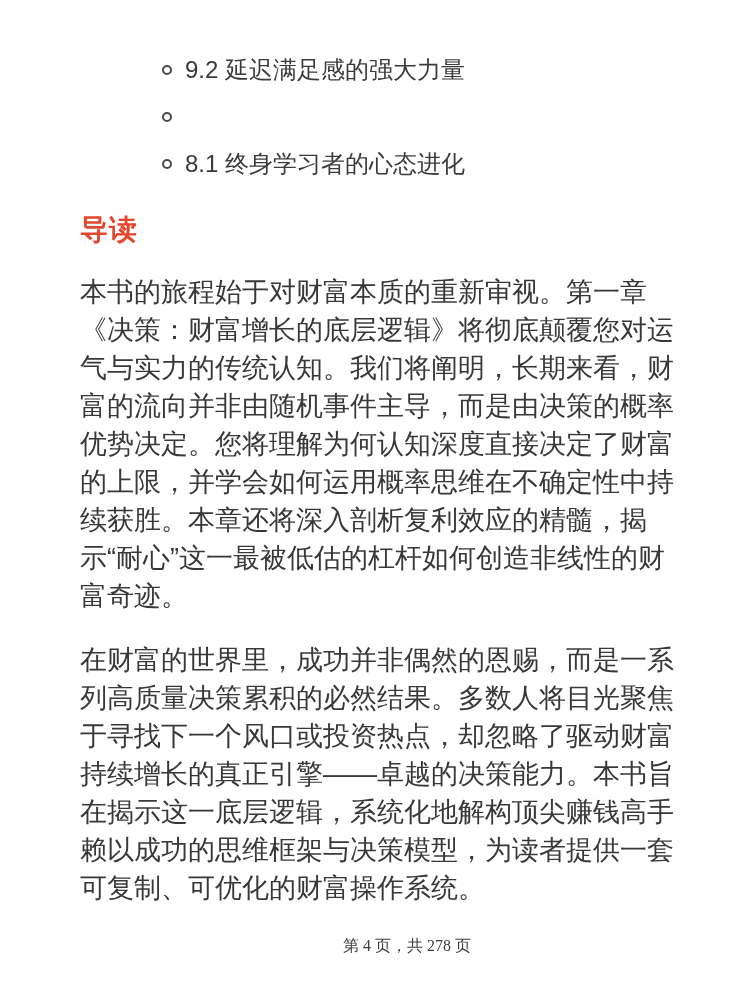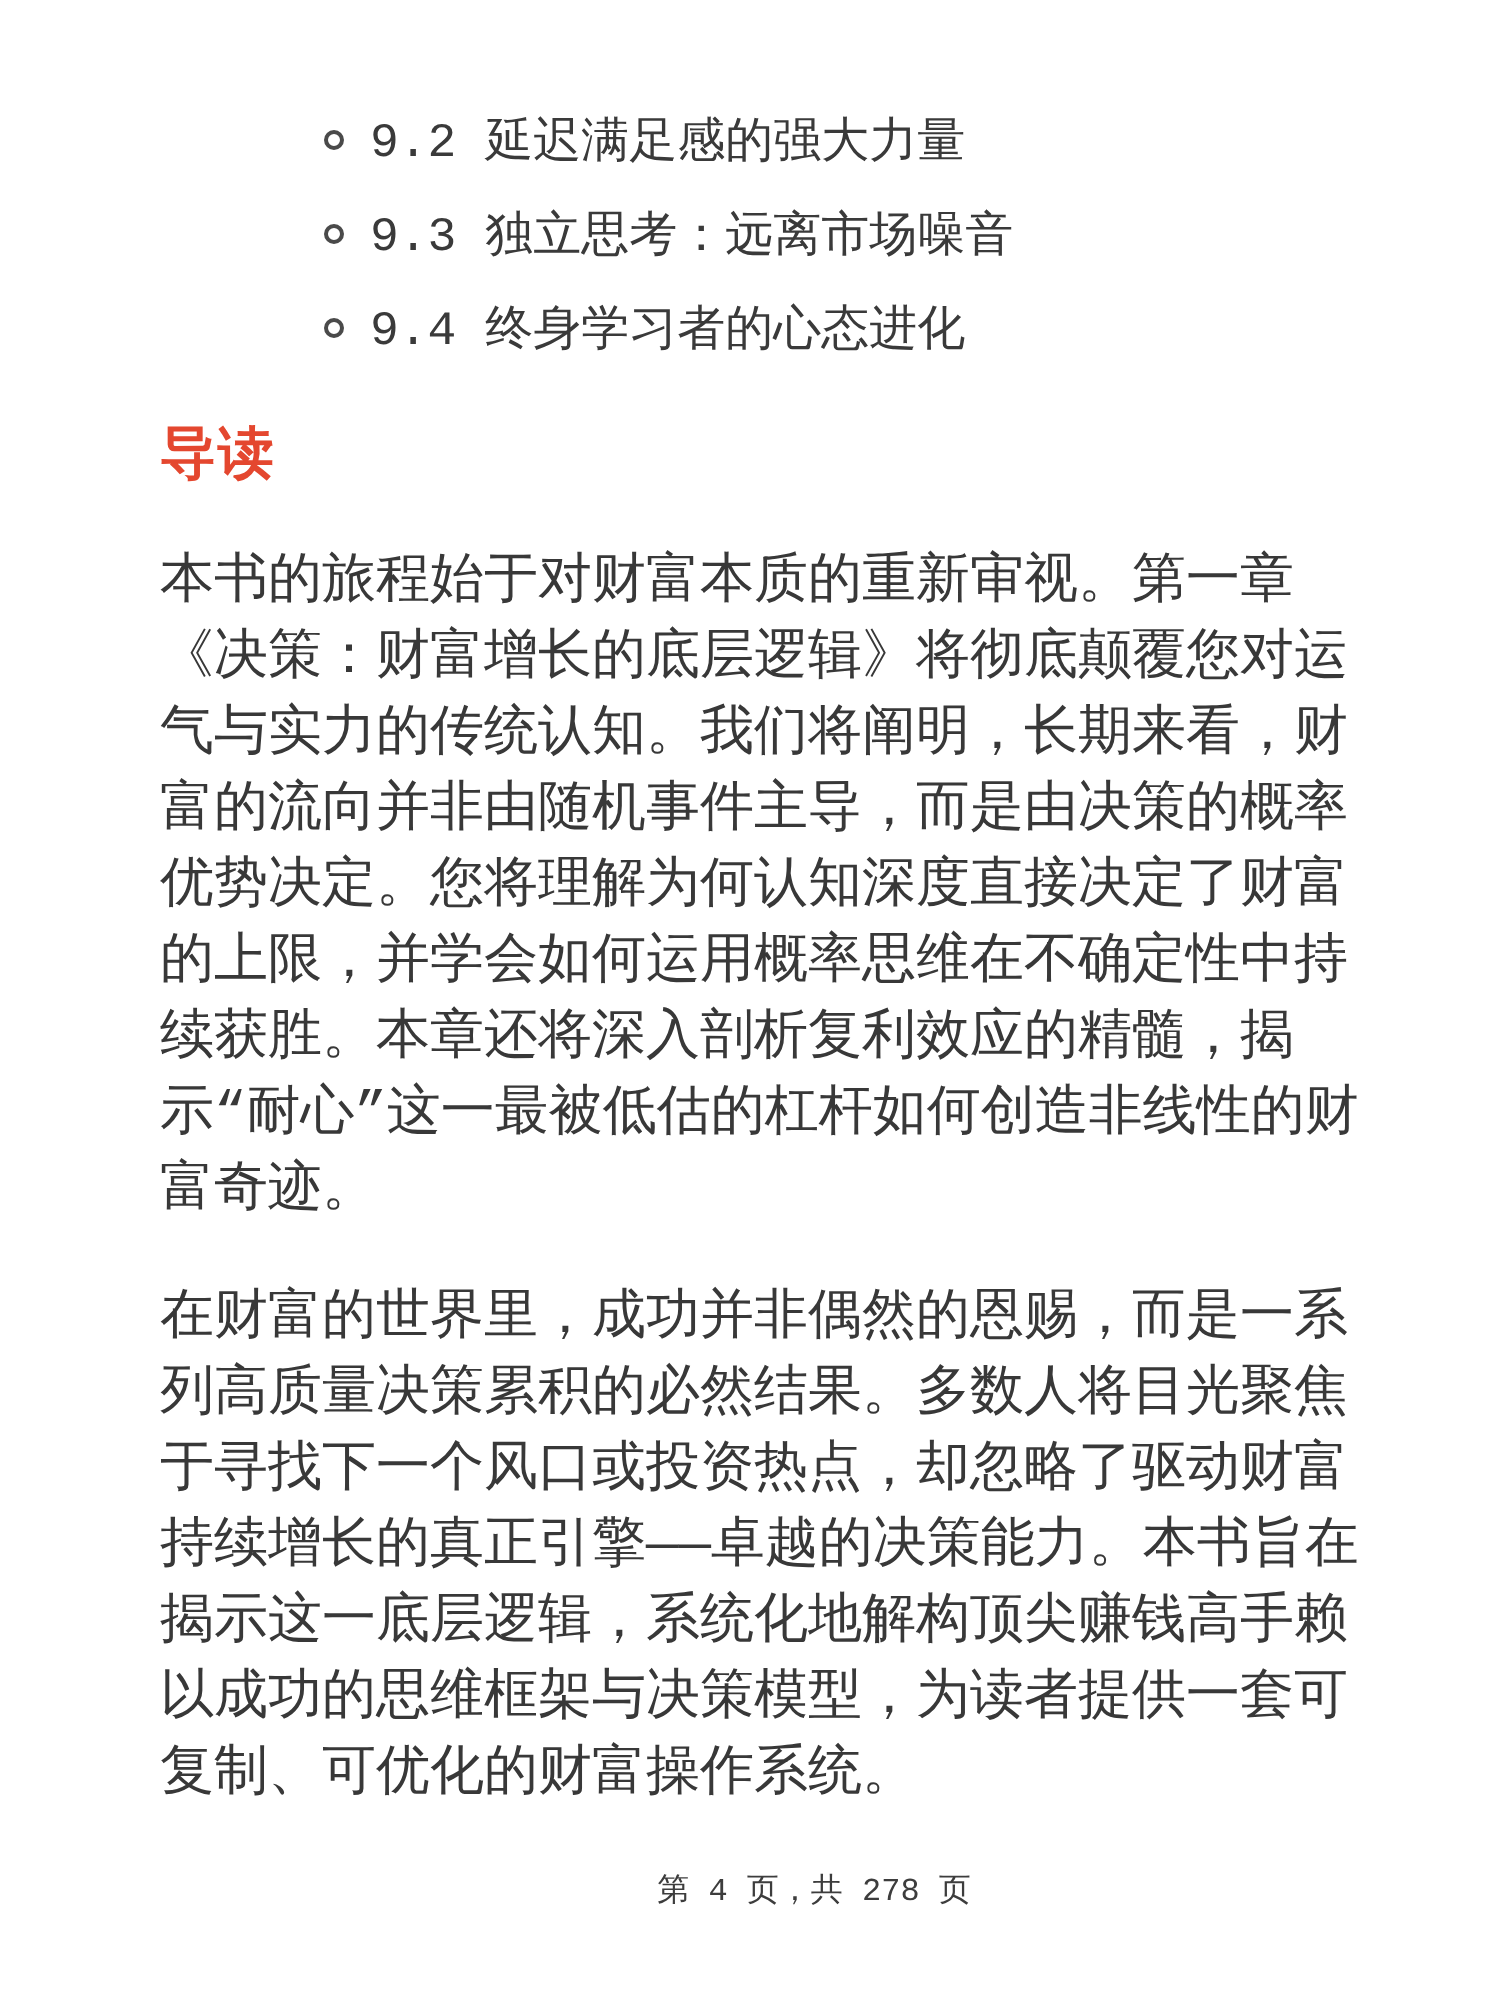--- a/index.html
+++ b/index.html
@@ -1,15 +1,15 @@
 <!DOCTYPE html>
 <html><head>
 <meta charset="utf-8">
 <style>
-  * { margin: 0; padding: 0; box-sizing: border-box; font-family: Liberation Mono, monospace; }
+  * { margin: 0; padding: 0; box-sizing: border-box; }
   html, body { width: 750px; }
   body {
     height: 1000px;
     background: #ffffff;
     font-family: "Liberation Sans", sans-serif;
     color: #383838;
   }
   .page {
     position: relative;
     width: 750px;
@@ -72,25 +72,24 @@
 
 <div class="page">
 
   <ul class="toc">
     <li class="toc-item">
       <span class="bullet"></span>
       <span>9.2 延迟满足感的强大力量</span>
     </li>
     <li class="toc-item">
       <span class="bullet"></span>
-      <span>9.3 独立思考：远离市场噪音</span>
     </li>
     <li class="toc-item">
       <span class="bullet"></span>
-      <span>9.4 终身学习者的心态进化</span>
+      <span>8.1 终身学习者的心态进化</span>
     </li>
   </ul>
 
   <h2 class="heading">导读</h2>
 
   <p class="body-para">本书的旅程始于对财富本质的重新审视。第一章《决策：财富增长的底层逻辑》将彻底颠覆您对运气与实力的传统认知。我们将阐明，长期来看，财富的流向并非由随机事件主导，而是由决策的概率优势决定。您将理解为何认知深度直接决定了财富的上限，并学会如何运用概率思维在不确定性中持续获胜。本章还将深入剖析复利效应的精髓，揭示“耐心”这一最被低估的杠杆如何创造非线性的财富奇迹。</p>
 
   <p class="body-para">在财富的世界里，成功并非偶然的恩赐，而是一系列高质量决策累积的必然结果。多数人将目光聚焦于寻找下一个风口或投资热点，却忽略了驱动财富持续增长的真正引擎——卓越的决策能力。本书旨在揭示这一底层逻辑，系统化地解构顶尖赚钱高手赖以成功的思维框架与决策模型，为读者提供一套可复制、可优化的财富操作系统。</p>
 
   <div class="footer">

